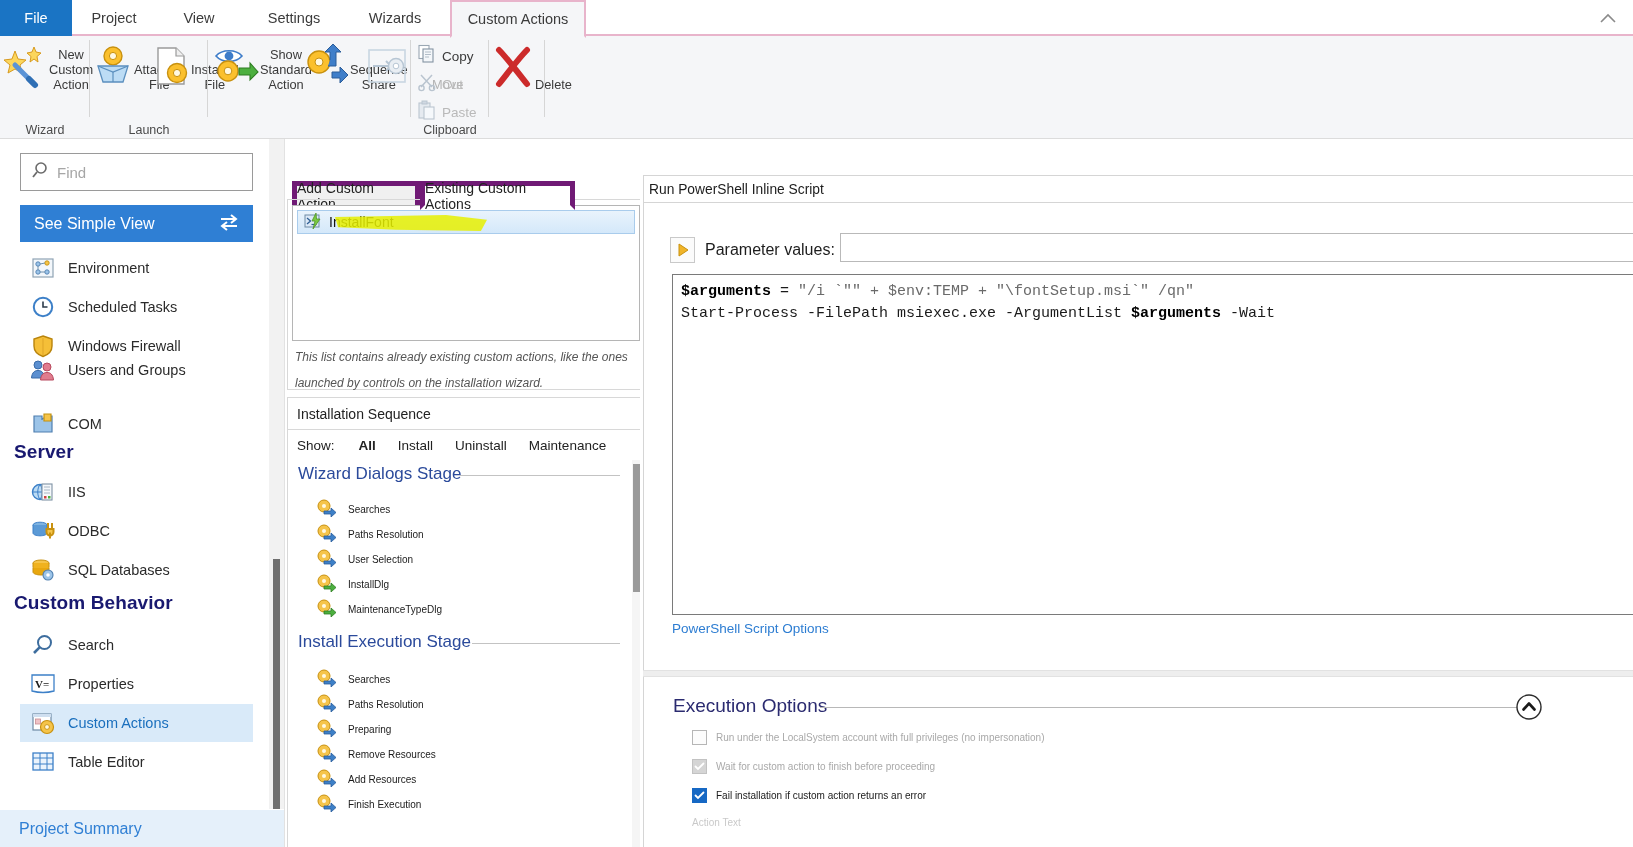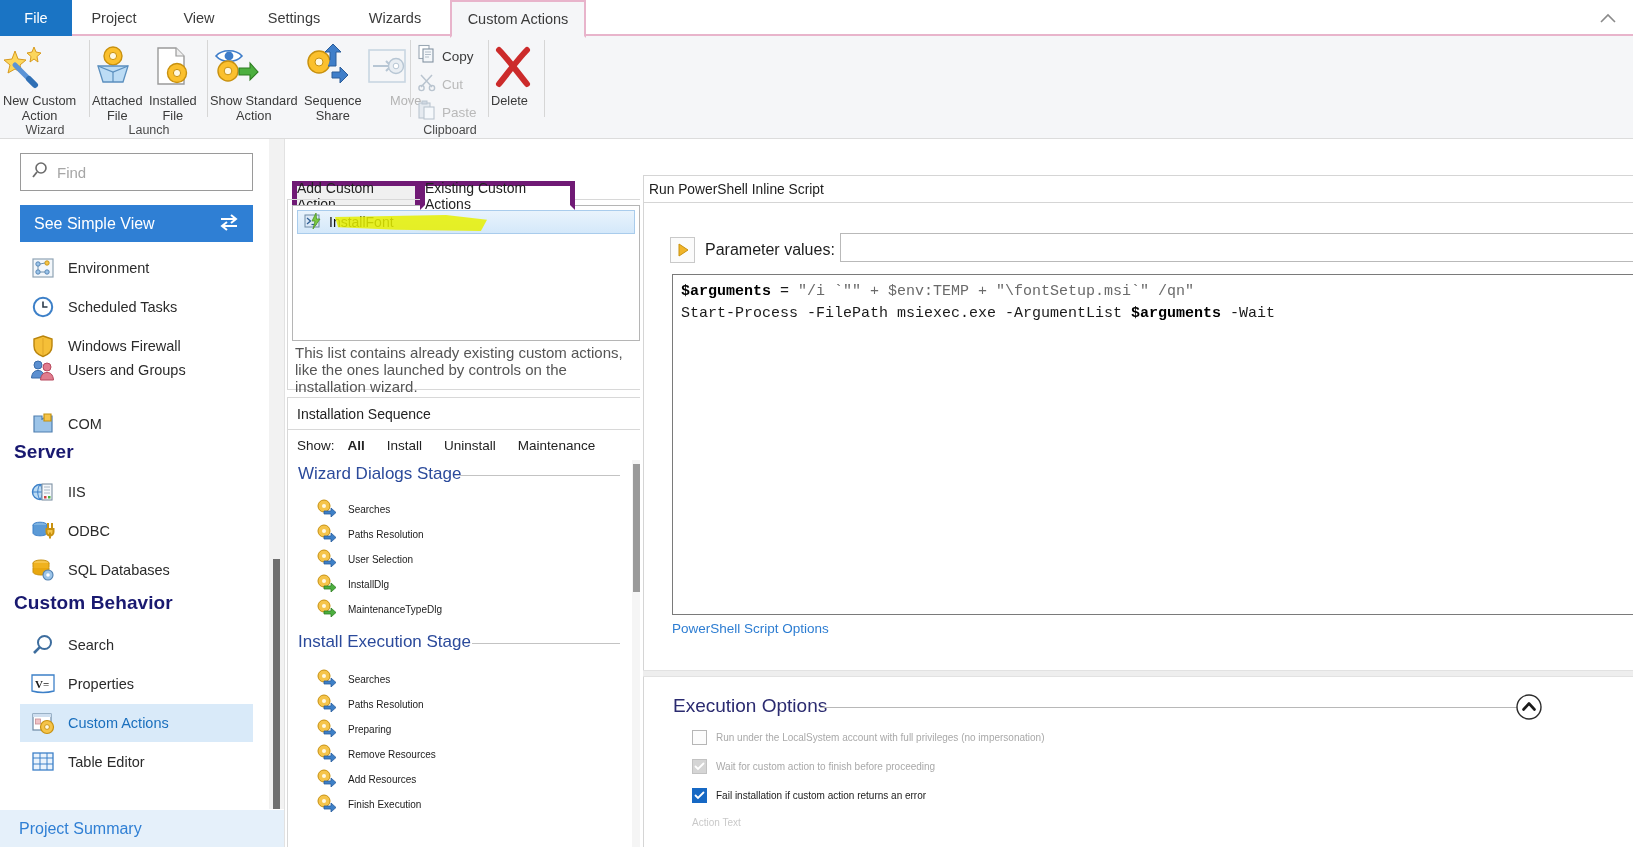--- a/index.html
+++ b/index.html
@@ -57,21 +57,21 @@
   .rgroup .gsep {
     position: absolute; right: 0; top: 4px; bottom: 22px; width: 1px;
     background: #d6d6d6;
   }
   .rgroup .glabel {
     position: absolute; bottom: 2px; left: 0; right: 0;
     text-align: center; font-size: 12.5px; color: #4a4a4a;
   }
   .rbtn {
     position: absolute; top: 4px;
-    display: flex; flex-direction: column; align-items: flex-start;
+    display: flex; flex-direction: row; align-items: flex-end;
     cursor: default;
   }
   .rbtn .glyph { height: 52px; display:flex; align-items:center; justify-content:center; }
   .rbtn .cap {
     font-size: 12.8px; color: #3a3a3a; text-align: center; line-height: 15px;
     margin-top: 1px;
   }
   .rbtn.disabled .cap { color: #b4b4b4; padding-left: 24px; }
 
   .rbtn-sm {
@@ -180,21 +180,21 @@
   }
   .hl-marker {
     position: absolute; left: 42px; top: 9px; width: 152px; height: 16px;
     background: #e6f000;
     clip-path: polygon(0% 12%, 73% 0%, 100% 30%, 96% 100%, 40% 92%, 2% 76%);
     opacity: .85;
     pointer-events: none;
   }
   .ca-hint {
     position: absolute; left: 10px; top: 205px; width: 340px;
-    font-size: 15px; color: #555; line-height: 17px;
+    font-size: 12px; color: #555; font-style: italic; line-height: 26px;
   }
   .ca-hint-frame {
     position: absolute; left: 2px; top: 60px; width: 358px; height: 191px;
     border: 1px solid #d8d8d8;
   }
 
   .seq-frame {
     position: absolute; left: 2px; top: 258px; width: 358px; height: 450px;
     border: 1px solid #d8d8d8; border-bottom: none;
   }
@@ -202,21 +202,21 @@
     position: absolute; left: 3px; top: 259px; width: 356px; height: 32px;
     border-bottom: 1px solid #d8d8d8;
     display: flex; align-items: center; padding-left: 9px;
     font-size: 14px; color: #222; background: #fff;
   }
   .seq-show {
     position: absolute; left: 3px; top: 292px; width: 356px; height: 29px;
     display: flex; align-items: center; gap: 0px; padding-left: 9px;
     font-size: 13.5px; color: #222;
   }
-  .seq-show .lbl { margin-right: 13px; }
+  .seq-show .lbl { margin-right: 24px; }
   .seq-show .opt { margin-right: 22px; cursor: default; }
   .seq-show .opt.sel { font-weight: bold; }
 
   .seq-body {
     position: absolute; left: 3px; top: 321px; width: 356px; height: 387px;
     overflow: hidden; background: #fff;
   }
   .stage-h {
     position: absolute; left: 10px;
     font-size: 17px; color: #2b4a9b; font-weight: normal;

